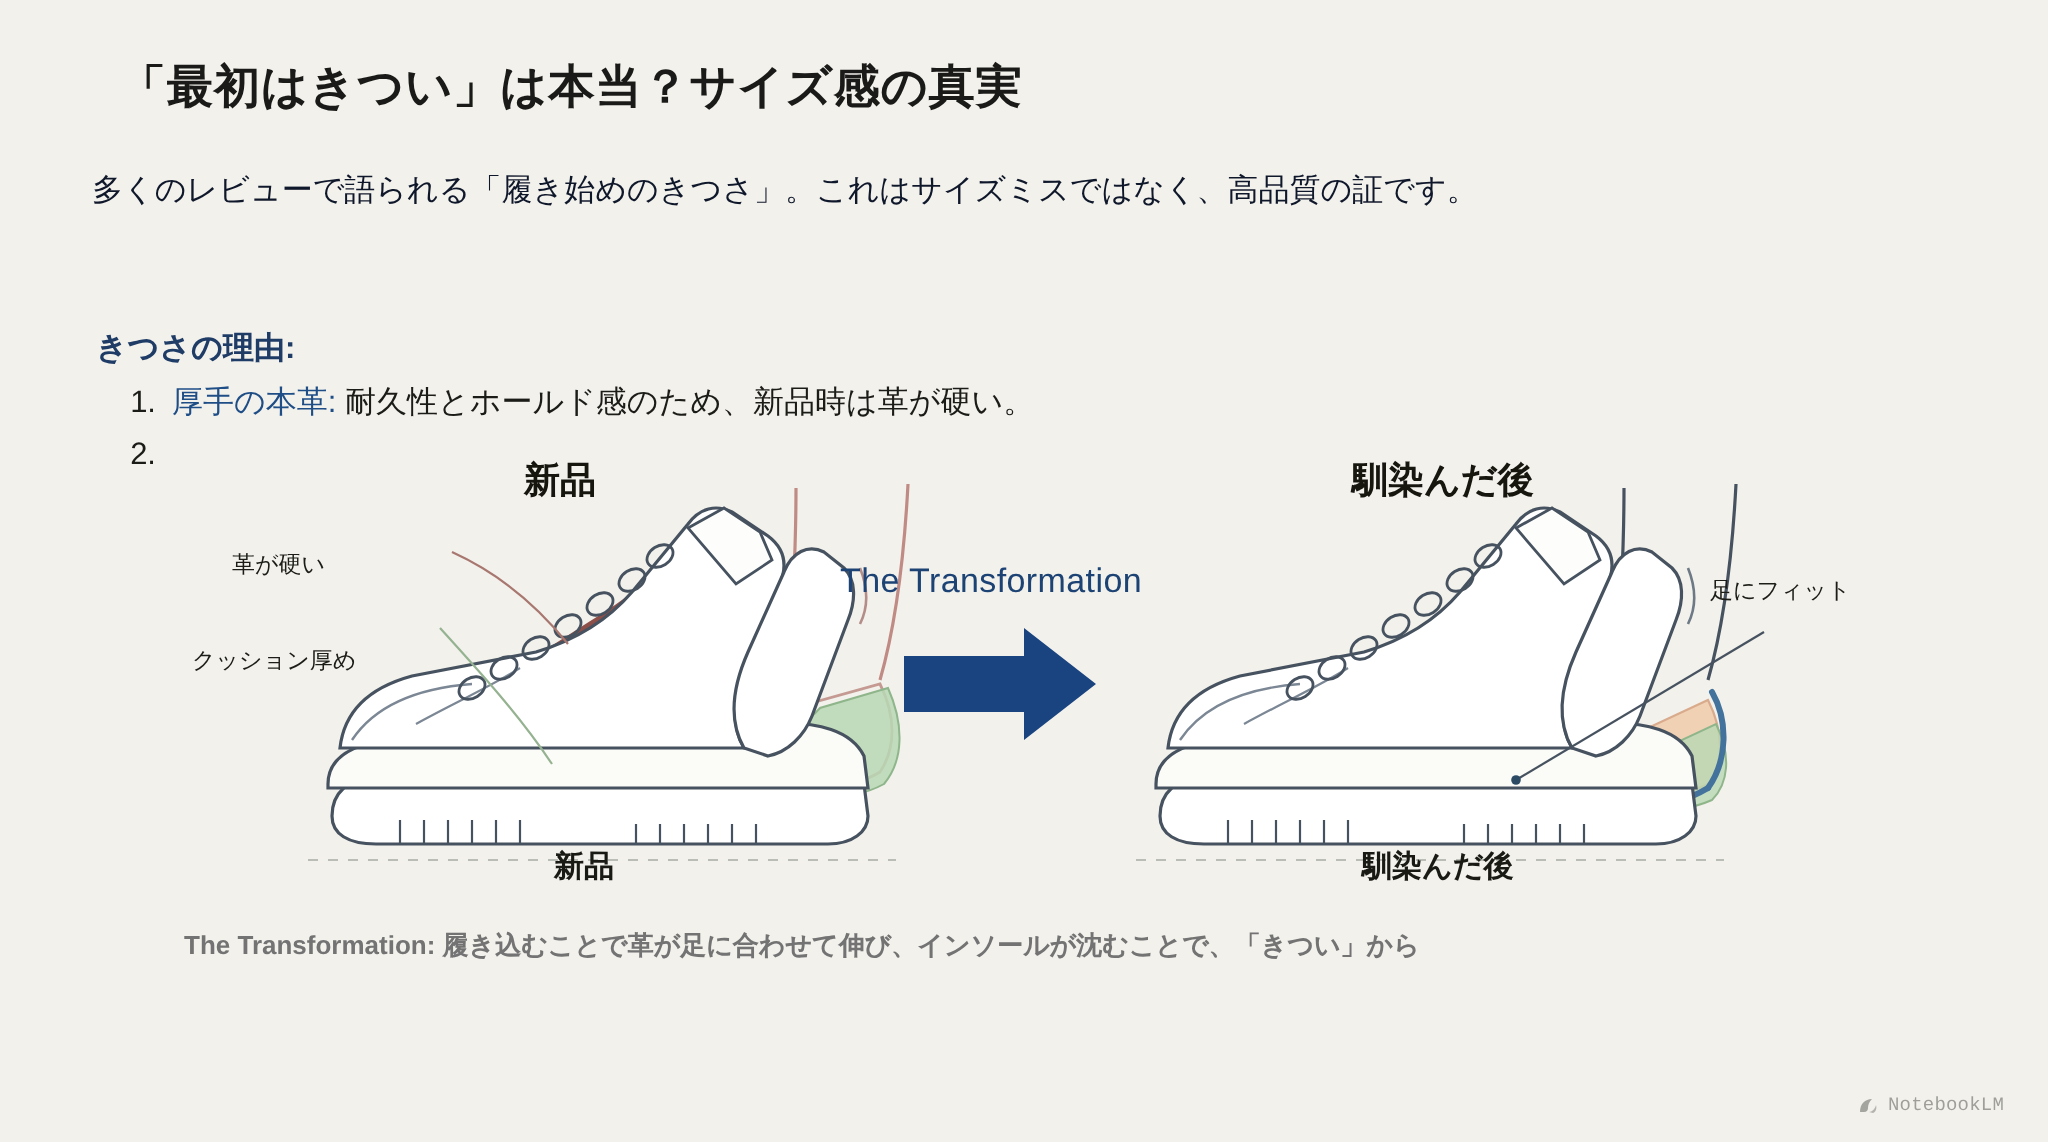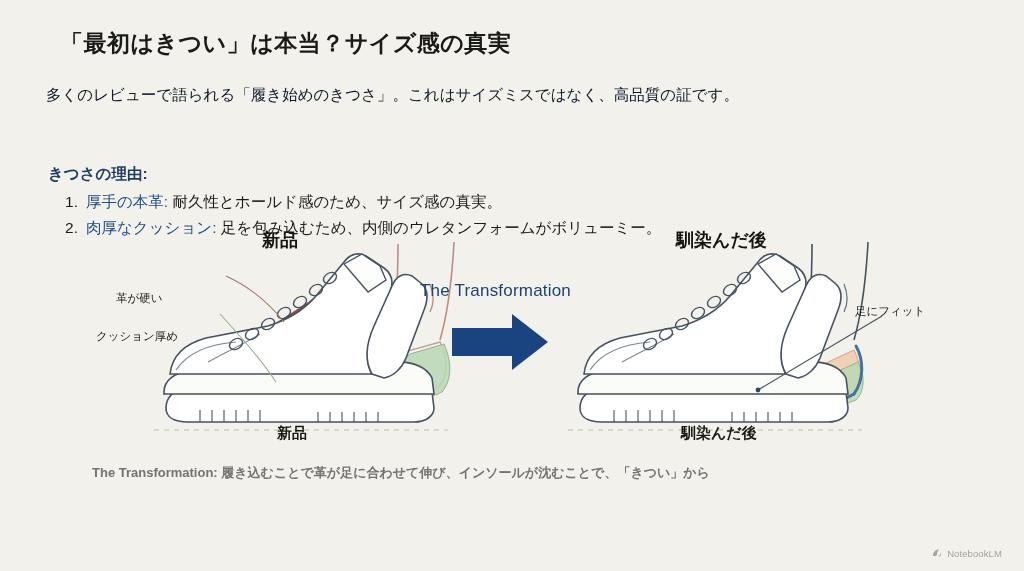--- a/index.html
+++ b/index.html
@@ -129,24 +129,23 @@
     color: #1d4374;
     white-space: nowrap;
     letter-spacing: 0.2px;
   }
 
   .annot {
     position: absolute;
     font-size: 11.5px;
     color: #1d1d18;
     white-space: nowrap;
-    margin-top: 16px;
   }
   .annot-leather  { left: 116px; top: 275px; }
-  .annot-cushion  { left: 96px;  top: 313px; }
+  .annot-cushion  { left: 96px;  top: 323px; }
   .annot-fit      { left: 855px; top: 288px; text-align: center; }
 
   
   .summary {
     position: absolute;
     left: 56px;
     top: 462px;
     width: 920px;
     font-size: 13px;
     font-weight: bold;
@@ -155,23 +154,24 @@
     margin-left: 36px;
   }
   .summary-line { white-space: nowrap; }
 
   
   .watermark {
     position: absolute;
     right: 22px;
     bottom: 12px;
     display: flex;
-    align-items: flex-end;
+    align-items: flex-start;
     gap: 4px;
     opacity: 0.45;
+    font-family: Liberation Mono, monospace;
   }
   .watermark-label {
     font-size: 9.5px;
     color: #3b3b36;
     letter-spacing: 0.1px;
   }
 </style>
 </head>
 <body>
 
@@ -179,25 +179,24 @@
 
   <div class="page-title">「最初はきつい」は本当？サイズ感の真実</div>
 
   <div class="subtitle">多くのレビューで語られる「履き始めのきつさ」。これはサイズミスではなく、高品質の証です。</div>
 
   <div class="reasons">
     <div class="reasons-heading">きつさの理由:</div>
     <ul class="reason-list">
       <li class="reason-item">
         <span class="reason-num">1.</span>
-        <span><span class="reason-term">厚手の本革:</span><span class="reason-body"> 耐久性とホールド感のため、サイズ感の真実。</span></span>
+        <span><span class="reason-term">厚手の本革:</span><span class="reason-body"> 耐久性とホールド感のため、新品時は革が硬い。</span></span>
       </li>
       <li class="reason-item">
         <span class="reason-num">2.</span>
-        <span><span class="reason-term">肉厚なクッション:</span><span class="reason-body"> 足を包み込むため、内側のウレタンフォームがボリューミー。</span></span>
       </li>
     </ul>
   </div>
 
   <div class="illustration">
     <svg viewBox="0 0 824 232" xmlns="http://www.w3.org/2000/svg">
       <defs>
         <g id="shoe-outline">
 
           <path d="M18 168 C18 156 26 150 40 147 L250 140 C268 139 280 144 284 152

